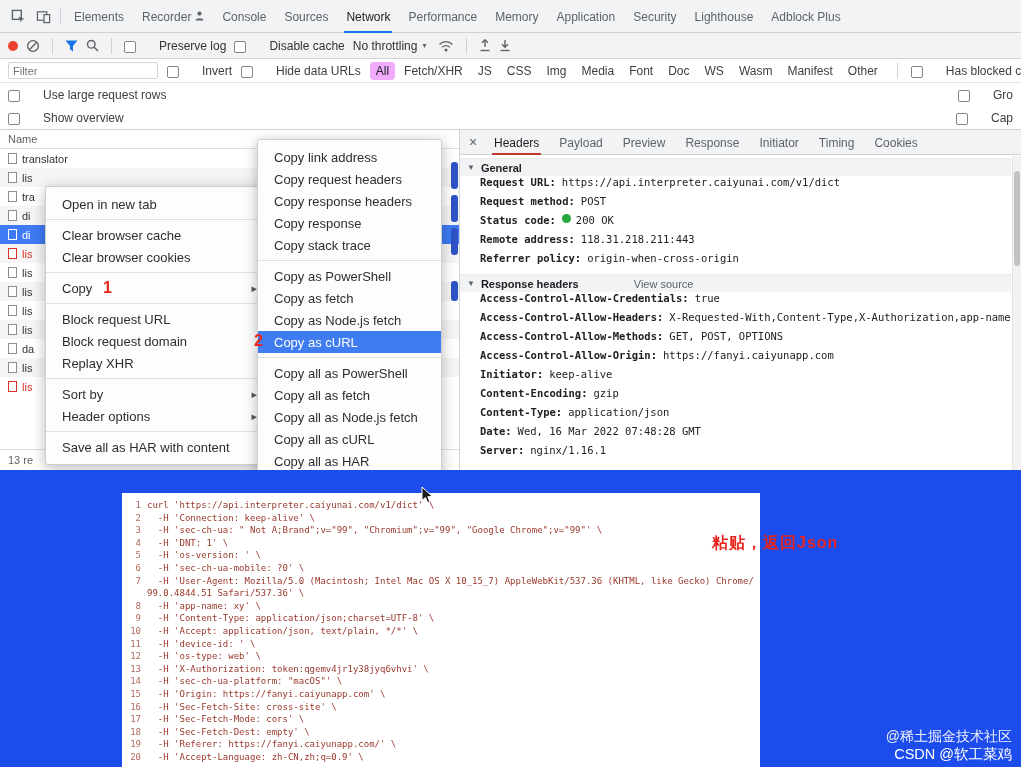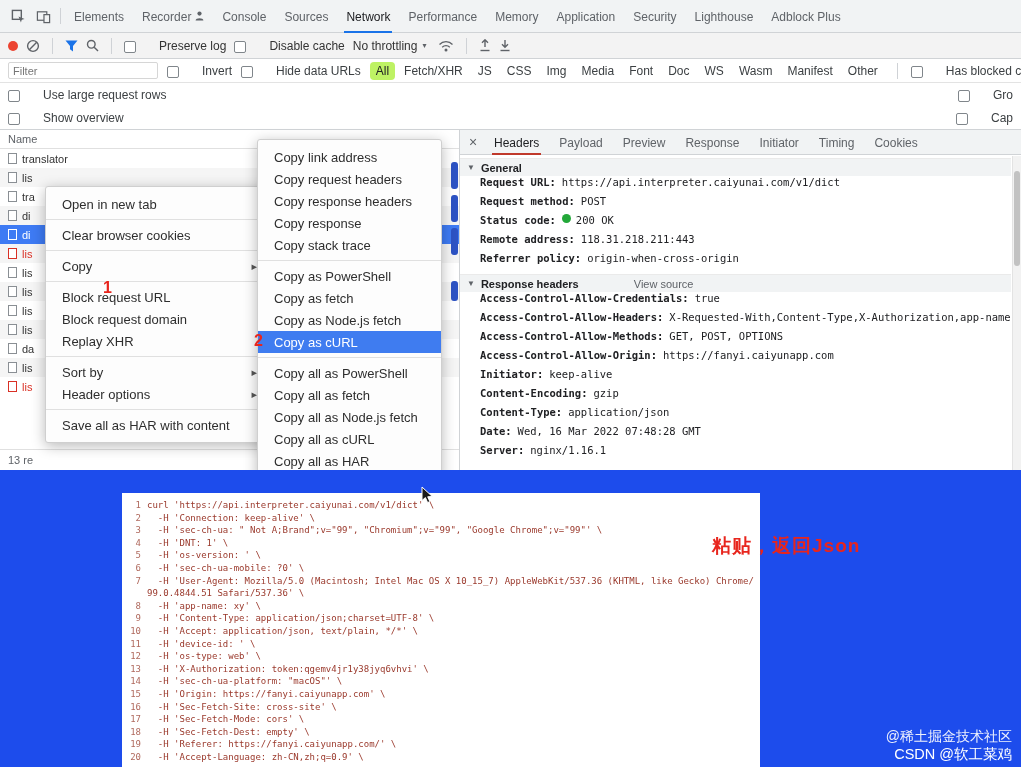--- a/index.html
+++ b/index.html
@@ -20,21 +20,21 @@
   .rec-dot{width:10px;height:10px;border-radius:50%;background:#ec4330;flex:none}
   .cb{display:flex;align-items:flex-end;gap:23px;white-space:nowrap}
   .checkbox{width:12px;height:12px;border:1px solid #80868b;border-radius:2px;background:#fff;flex:none}
   .throttle{display:flex;align-items:center;gap:5px;white-space:nowrap}
   .caret{font-size:8px;color:#5f6368}
 
   .filterbar{display:flex;align-items:center;height:24px;background:#fff;border-bottom:1px solid #e3e3e3;padding:0 8px;font-size:12px;color:#3c4043;gap:9px;white-space:nowrap;overflow:hidden}
   .filter-input{width:150px;height:17px;border:1px solid #d6d6d6;border-radius:2px;font-size:11px;padding:0 4px;color:#333;background:#fff;font-family:"Liberation Sans",sans-serif}
   .chiprow{display:flex;align-items:center;gap:3px}
   .chip{padding:2px 6px;border-radius:4px;color:#3c4043}
-  .chip.selected{background:#bef264;color:#202124}
+  .chip.selected{background:#f0abfc;color:#202124}
 
   .optrow{display:flex;align-items:center;justify-content:space-between;height:23px;background:#fff;padding:0 8px;font-size:12px;color:#3c4043}
   .optrow.last{height:24px;border-bottom:1px solid #d0d3d6}
 
   .content{position:absolute;top:130px;left:0;right:0;bottom:0;display:flex}
   .leftpanel{width:460px;position:relative;border-right:1px solid #d0d3d6;overflow:hidden;background:#fff}
   .namehdr{height:19px;border-bottom:1px solid #e0e0e0;display:flex;align-items:center;padding-left:8px;font-size:11px;color:#5f6368;background:#fff}
   .req-row{height:19px;display:flex;align-items:center;gap:5px;padding-left:8px;font-size:11px;color:#333;white-space:nowrap;overflow:hidden}
   .req-row:nth-child(even){background:#f5f5f5}
   .req-icon{width:9px;height:11px;border:1px solid #8a8f94;background:#fff;flex:none}
@@ -69,21 +69,21 @@
   .submenu{left:257px;top:139px;width:185px}
   .mitem{height:22px;display:flex;align-items:center;justify-content:space-between;padding:0 12px 0 16px;white-space:nowrap}
   .mitem.highlight{background:#3f7cf0;color:#fff}
   .msep{height:1px;background:#e0e0e0;margin:4px 0}
   .marrow{color:#555;font-size:11px}
 
   
   .ann{position:absolute;color:#e8251d;font-weight:bold;z-index:10}
   #ann1{left:103px;top:279px;font-size:16px}
   #ann2{left:254px;top:332px;font-size:16px}
-  #annNote{left:712px;top:533px;font-size:19px;letter-spacing:1px;z-index:10}
+  #annNote{left:712px;top:533px;font-size:16px;letter-spacing:1px;z-index:10}
 
   
   .terminal{position:absolute;left:122px;top:493px;width:638px;height:274px;background:#fff;overflow:hidden;padding:6px 4px 0 6px;z-index:2}
   .tline{display:flex;font-family:"DejaVu Sans Mono",monospace;font-size:9px;line-height:12.6px;color:#9a382b}
   .lnum{width:13px;text-align:right;margin-right:6px;flex:none;color:#b06a5e}
   .lcode{white-space:pre-wrap;word-break:break-all}
 
   .cursor{position:absolute;left:420px;top:486px;z-index:15}
 
   .wm{position:absolute;right:9px;color:#fff;text-align:right;z-index:20;font-family:"Liberation Sans",sans-serif}
@@ -399,20 +399,23 @@
       </div>
     </div>
   </div>
 
   <div class="menu ctxmenu" id="ctx-menu">
       <div class="mitem">
         <span>Open in new tab</span>
       </div>
       <div class="msep"></div>
       <div class="mitem">
+        <span>Clear browser cache</span>
+      </div>
+      <div class="mitem">
         <span>Clear browser cookies</span>
       </div>
       <div class="msep"></div>
       <div class="mitem">
         <span>Copy</span>
         <span class="marrow">▸</span>
       </div>
       <div class="msep"></div>
       <div class="mitem">
         <span>Block request URL</span>

